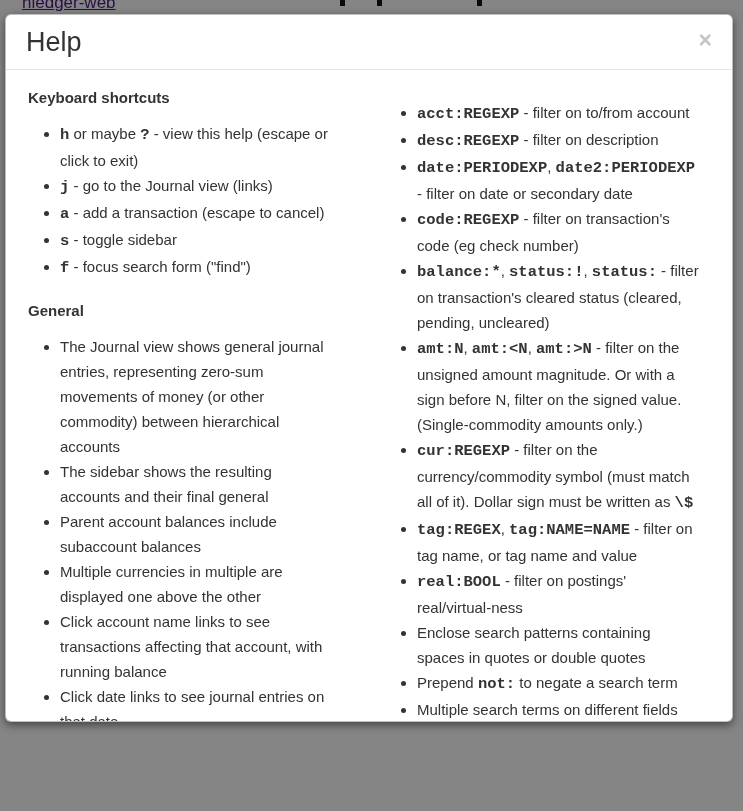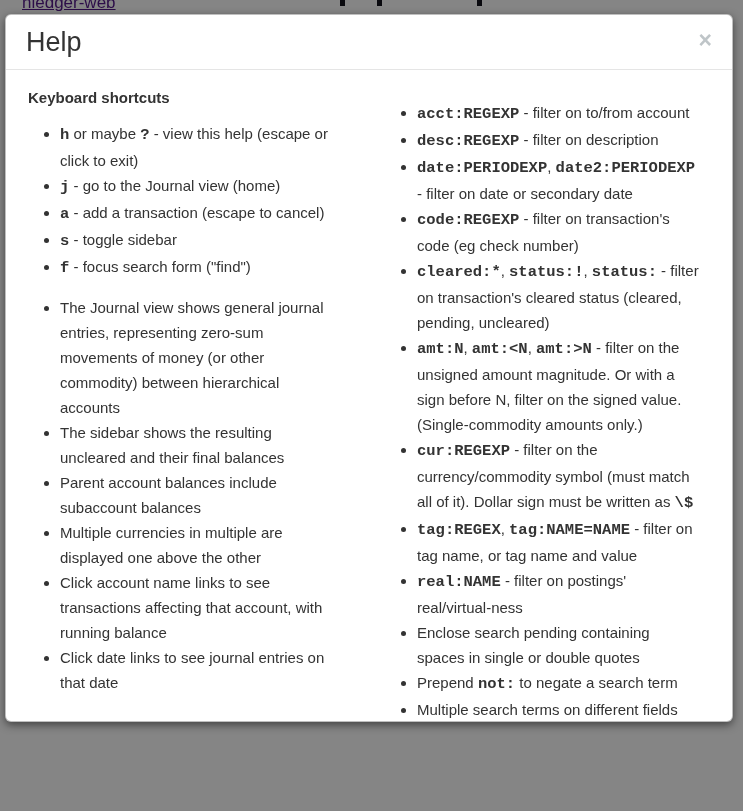--- a/index.html
+++ b/index.html
@@ -59,45 +59,46 @@
 <div class="modal">
   <div class="modal-header">
     <h2 class="modal-title">Help</h2>
     <button class="close-btn">×</button>
   </div>
   <div class="modal-body">
     <div class="column left">
         <div class="section-heading">Keyboard shortcuts</div>
         <ul class="help-list">
           <li><span class="code">h</span><span> or maybe </span><span class="code">?</span><span> - view this help (escape or click to exit)</span></li>
-          <li><span class="code">j</span><span> - go to the Journal view (home)</span></li>
+          <li><span class="code">j</span><span> - go to the Journal view (links)</span></li>
           <li><span class="code">a</span><span> - add a transaction (escape to cancel)</span></li>
           <li><span class="code">s</span><span> - toggle sidebar</span></li>
           <li><span class="code">f</span><span> - focus search form ("find")</span></li>
         </ul>
+        <div class="section-heading">General</div>
         <ul class="help-list">
           <li><span>The Journal view shows general journal entries, representing zero-sum movements of money (or other commodity) between hierarchical accounts</span></li>
-          <li><span>The sidebar shows the resulting uncleared and their final balances</span></li>
+          <li><span>The sidebar shows the resulting accounts and their final general</span></li>
           <li><span>Parent account balances include subaccount balances</span></li>
           <li><span>Multiple currencies in multiple are displayed one above the other</span></li>
           <li><span>Click account name links to see transactions affecting that account, with running balance</span></li>
           <li><span>Click date links to see journal entries on that date</span></li>
         </ul>
       </div>
     <div class="column right">
         <ul class="help-list">
           <li><span class="code">acct:REGEXP</span><span> - filter on to/from account</span></li>
           <li><span class="code">desc:REGEXP</span><span> - filter on description</span></li>
           <li><span class="code">date:PERIODEXP</span><span>, </span><span class="code">date2:PERIODEXP</span><span> - filter on date or secondary date</span></li>
           <li><span class="code">code:REGEXP</span><span> - filter on transaction's code (eg check number)</span></li>
-          <li><span class="code">cleared:*</span><span>, </span><span class="code">status:!</span><span>, </span><span class="code">status:</span><span> - filter on transaction's cleared status (cleared, pending, uncleared)</span></li>
+          <li><span class="code">balance:*</span><span>, </span><span class="code">status:!</span><span>, </span><span class="code">status:</span><span> - filter on transaction's cleared status (cleared, pending, uncleared)</span></li>
           <li><span class="code">amt:N</span><span>, </span><span class="code">amt:&lt;N</span><span>, </span><span class="code">amt:&gt;N</span><span> - filter on the unsigned amount magnitude. Or with a sign before N, filter on the signed value. (Single-commodity amounts only.)</span></li>
           <li><span class="code">cur:REGEXP</span><span> - filter on the currency/commodity symbol (must match all of it). Dollar sign must be written as </span><span class="code">\$</span></li>
           <li><span class="code">tag:REGEX</span><span>, </span><span class="code">tag:NAME=NAME</span><span> - filter on tag name, or tag name and value</span></li>
-          <li><span class="code">real:NAME</span><span> - filter on postings' real/virtual-ness</span></li>
-          <li><span>Enclose search pending containing spaces in single or double quotes</span></li>
+          <li><span class="code">real:BOOL</span><span> - filter on postings' real/virtual-ness</span></li>
+          <li><span>Enclose search patterns containing spaces in quotes or double quotes</span></li>
           <li><span>Prepend </span><span class="code">not:</span><span> to negate a search term</span></li>
           <li><span>Multiple search terms on different fields are AND'ed, multiple search terms on the same field are OR'ed</span></li>
           <li></li>
         </ul>
       </div>
   </div>
 </div>
 
 </body></html>

